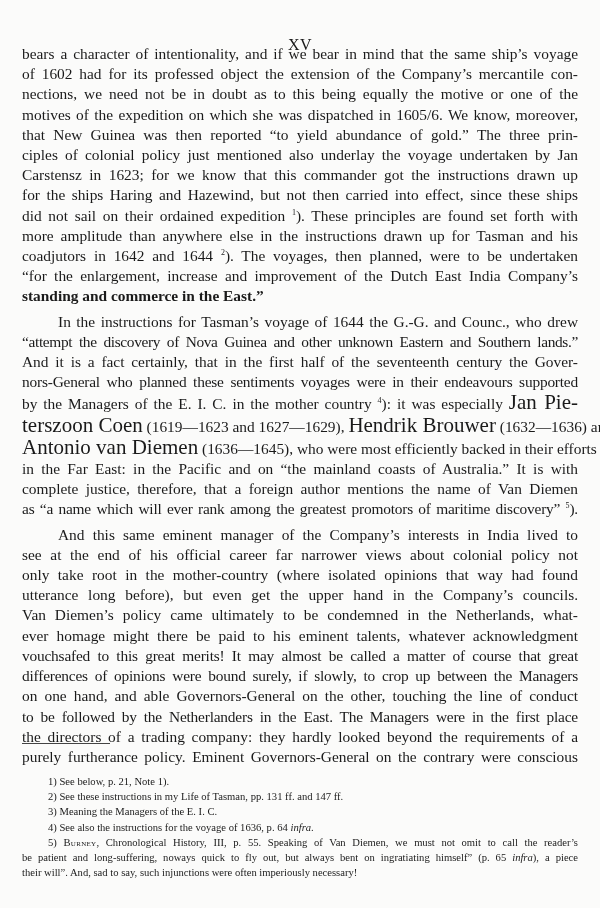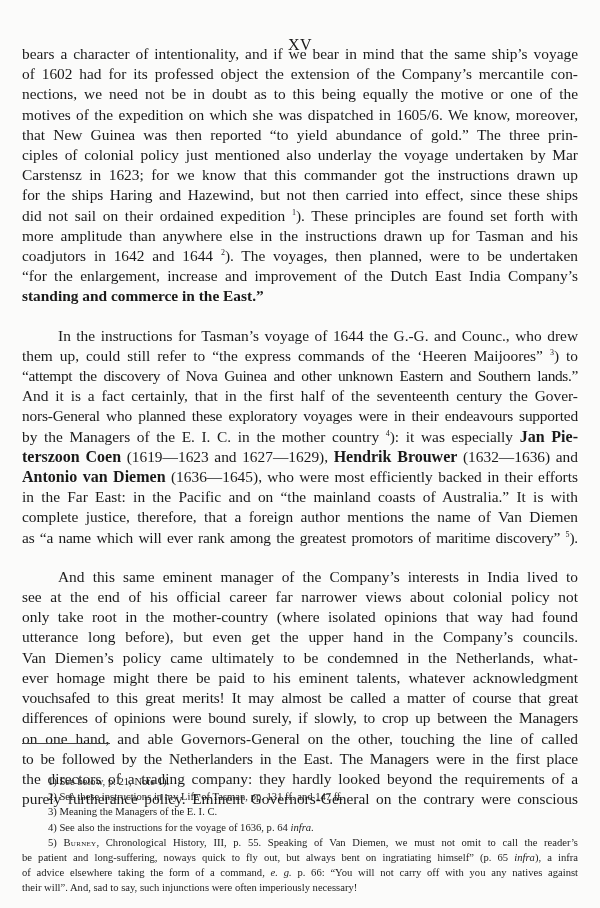--- a/index.html
+++ b/index.html
@@ -28,25 +28,25 @@
     width: 556px;
     font-size: 15.4px;
     line-height: 20.2px;
   }
   .body-text p {
     margin: 0;
     text-align: justify;
     text-align-last: left;
     hyphens: manual;
   }
-  .body-text p + p { margin-top: 19px; }
+  .body-text p + p { margin-top: 5px; }
   .body-text .line { display: block; text-align: justify; text-align-last: justify; white-space: nowrap; }
   .body-text .line.last { text-align-last: left; font-weight: bold; }
   sup { font-size: 8px; vertical-align: 6px; line-height: 0; }
-  b { font-weight: bold; font-size: 16px; }
+  b { font-weight: normal; font-size: 21px; }
   .rule {
     position: absolute;
     top: 743px;
     left: 22px;
     width: 88px;
     height: 1px;
     background: #444;
   }
   .footnotes {
     position: absolute;
@@ -67,64 +67,62 @@
 
 <div class="page-number">XV</div>
 
 <div class="body-text">
   <p>
     <span class="line">bears a character of intentionality, and if we bear in mind that the same ship’s voyage</span>
     <span class="line">of 1602 had for its professed object the extension of the Company’s mercantile con-</span>
     <span class="line">nections, we need not be in doubt as to this being equally the motive or one of the</span>
     <span class="line">motives of the expedition on which she was dispatched in 1605/6. We know, moreover,</span>
     <span class="line">that New Guinea was then reported “to yield abundance of gold.” The three prin-</span>
-    <span class="line">ciples of colonial policy just mentioned also underlay the voyage undertaken by Mar</span>
+    <span class="line">ciples of colonial policy just mentioned also underlay the voyage undertaken by Jan</span>
     <span class="line">Carstensz in 1623; for we know that this commander got the instructions drawn up</span>
     <span class="line">for the ships Haring and Hazewind, but not then carried into effect, since these ships</span>
     <span class="line"><span>did not sail on their ordained expedition</span>&nbsp;<sup>1</sup><span>). These principles are found set forth with</span></span>
     <span class="line">more amplitude than anywhere else in the instructions drawn up for Tasman and his</span>
     <span class="line"><span>coadjutors in 1642 and 1644</span>&nbsp;<sup>2</sup><span>). The voyages, then planned, were to be undertaken</span></span>
     <span class="line">“for the enlargement, increase and improvement of the Dutch East India Company’s</span>
     <span class="line last">standing and commerce in the East.”</span>
   </p>
 
   <p>
     <span class="line" style="padding-left:36px">In the instructions for Tasman’s voyage of 1644 the G.-G. and Counc., who drew</span>
-    <span class="line"><span>them up, could still refer to “the express commands of the ‘Heeren Maijoores”</span>&nbsp;<sup>3</sup><span>) to</span></span>
     <span class="line" style="letter-spacing:-0.35px">“attempt the discovery of Nova Guinea and other unknown Eastern and Southern lands.”</span>
     <span class="line">And it is a fact certainly, that in the first half of the seventeenth century the Gover-</span>
-    <span class="line" style="letter-spacing:-0.2px">nors-General who planned these exploratory voyages were in their endeavours supported</span>
+    <span class="line" style="letter-spacing:-0.2px">nors-General who planned these sentiments voyages were in their endeavours supported</span>
     <span class="line"><span>by the Managers of the E. I. C. in the mother country</span>&nbsp;<sup>4</sup><span>): it was especially</span> <b>Jan Pie-</b></span>
     <span class="line"><b>terszoon Coen</b> <span>(1619—1623 and 1627—1629),</span> <b>Hendrik Brouwer</b> <span>(1632—1636) and</span></span>
     <span class="line"><b>Antonio van Diemen</b> <span>(1636—1645), who were most efficiently backed in their efforts</span></span>
     <span class="line">in the Far East: in the Pacific and on “the mainland coasts of Australia.” It is with</span>
     <span class="line">complete justice, therefore, that a foreign author mentions the name of Van Diemen</span>
     <span class="line" style="letter-spacing:-0.2px"><span>as “a name which will ever rank among the greatest promotors of maritime discovery”</span>&nbsp;<sup>5</sup><span>).</span></span>
   </p>
 
   <p>
     <span class="line" style="padding-left:36px">And this same eminent manager of the Company’s interests in India lived to</span>
     <span class="line">see at the end of his official career far narrower views about colonial policy not</span>
     <span class="line">only take root in the mother-country (where isolated opinions that way had found</span>
     <span class="line">utterance long before), but even get the upper hand in the Company’s councils.</span>
     <span class="line">Van Diemen’s policy came ultimately to be condemned in the Netherlands, what-</span>
     <span class="line">ever homage might there be paid to his eminent talents, whatever acknowledgment</span>
     <span class="line" style="letter-spacing:-0.2px">vouchsafed to this great merits! It may almost be called a matter of course that great</span>
     <span class="line" style="letter-spacing:-0.2px">differences of opinions were bound surely, if slowly, to crop up between the Managers</span>
-    <span class="line">on one hand, and able Governors-General on the other, touching the line of called</span>
+    <span class="line">on one hand, and able Governors-General on the other, touching the line of conduct</span>
     <span class="line" style="letter-spacing:-0.2px">to be followed by the Netherlanders in the East. The Managers were in the first place</span>
     <span class="line">the directors of a trading company: they hardly looked beyond the requirements of a</span>
     <span class="line">purely furtherance policy. Eminent Governors-General on the contrary were conscious</span>
   </p>
 </div>
 
 <div class="rule"></div>
 
 <div class="footnotes">
   <span class="fn indent">1) See below, p. 21, Note 1).</span>
   <span class="fn indent">2) See these instructions in my Life of Tasman, pp. 131 ff. and 147 ff.</span>
   <span class="fn indent">3) Meaning the Managers of the E. I. C.</span>
   <span class="fn indent"><span>4) See also the instructions for the voyage of 1636, p. 64</span> <i>infra</i><span>.</span></span>
   <span class="fn indent just"><span>5)</span> <span class="sc">Burney</span><span>, Chronological History, III, p. 55. Speaking of Van Diemen, we must not omit to call the reader’s</span></span>
-  <span class="fn just"><span>be patient and long-suffering, noways quick to fly out, but always bent on ingratiating himself” (p. 65</span> <i>infra</i><span>), a infra</span></span>
-  <span class="fn just"><span>of advice elsewhere taking the form of a command,</span> <i>e. g.</i> <span>p. 66: “You will not carry off with you any natives against</span></span>
+  <span class="fn just"><span>be patient and long-suffering, noways quick to fly out, but always bent on ingratiating himself” (p. 65</span> <i>infra</i><span>), a piece</span></span>
   <span class="fn">their will”. And, sad to say, such injunctions were often imperiously necessary!</span>
 </div>
 
 </body></html>

